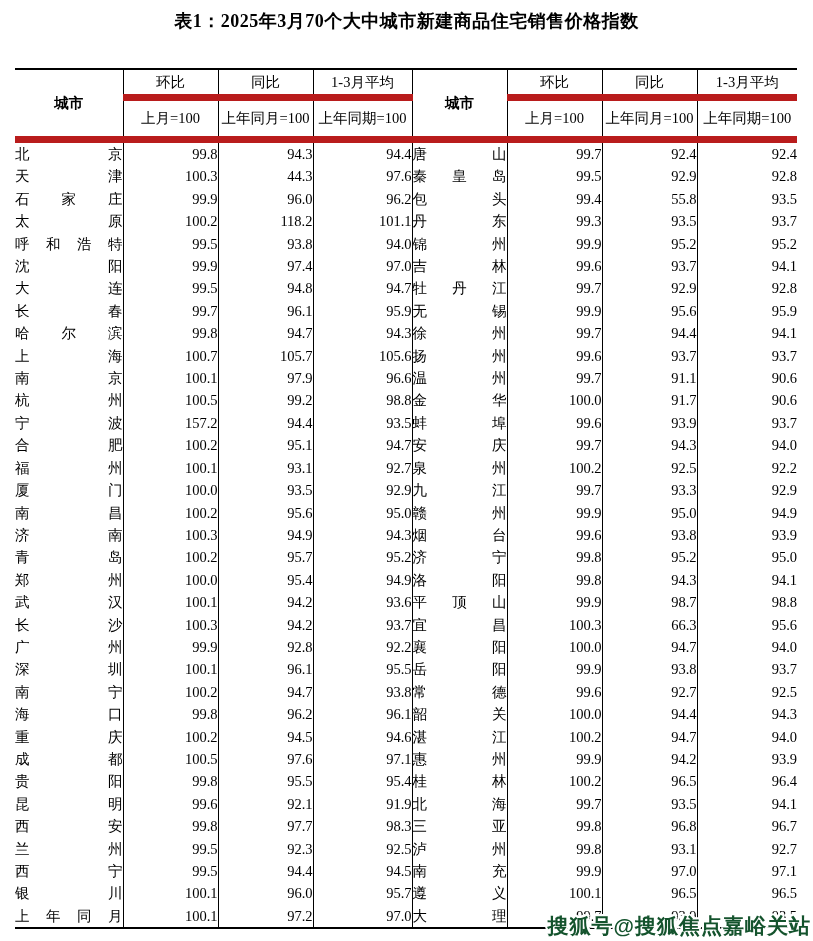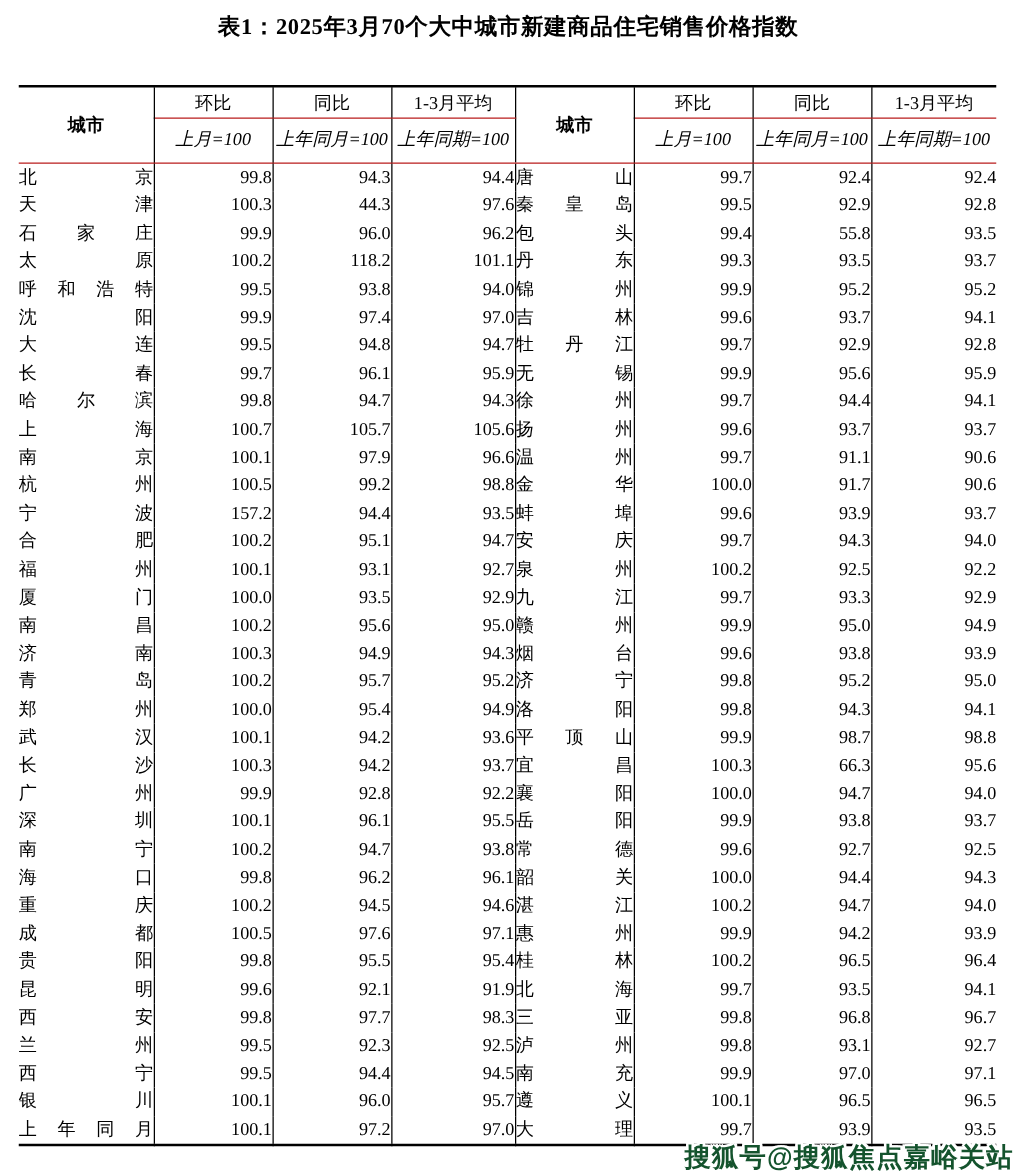--- a/index.html
+++ b/index.html
@@ -32,23 +32,23 @@
   }
   table.price-table th, table.price-table td {
     border-right: 1px solid #000;
     font-weight: normal;
     padding: 0;
     overflow: hidden;
     white-space: nowrap;
   }
   table.price-table th:last-child,
   table.price-table td:last-child { border-right: none; }
-  thead th { border-bottom: 1px solid #b91c1c; text-align: center; white-space: normal; }
+  thead th { border-bottom: 7px solid #b91c1c; text-align: center; white-space: normal; }
   thead tr.hdr-top th { height: 24px; }
-  thead tr.hdr-sub th { height: 35px; line-height: 17px; font-style: italic; }
+  thead tr.hdr-sub th { height: 35px; line-height: 17px; }
   thead th.city-h { vertical-align: middle; font-weight: bold; }
   tbody td { height: 22.4px; line-height: 22.4px; }
   td.num { text-align: right; padding-right: 8px; }
   td.city {
     text-align: justify;
     text-align-last: justify;
     -moz-text-align-last: justify;
     padding-left: 20px;
     padding-right: 12px;
   }

